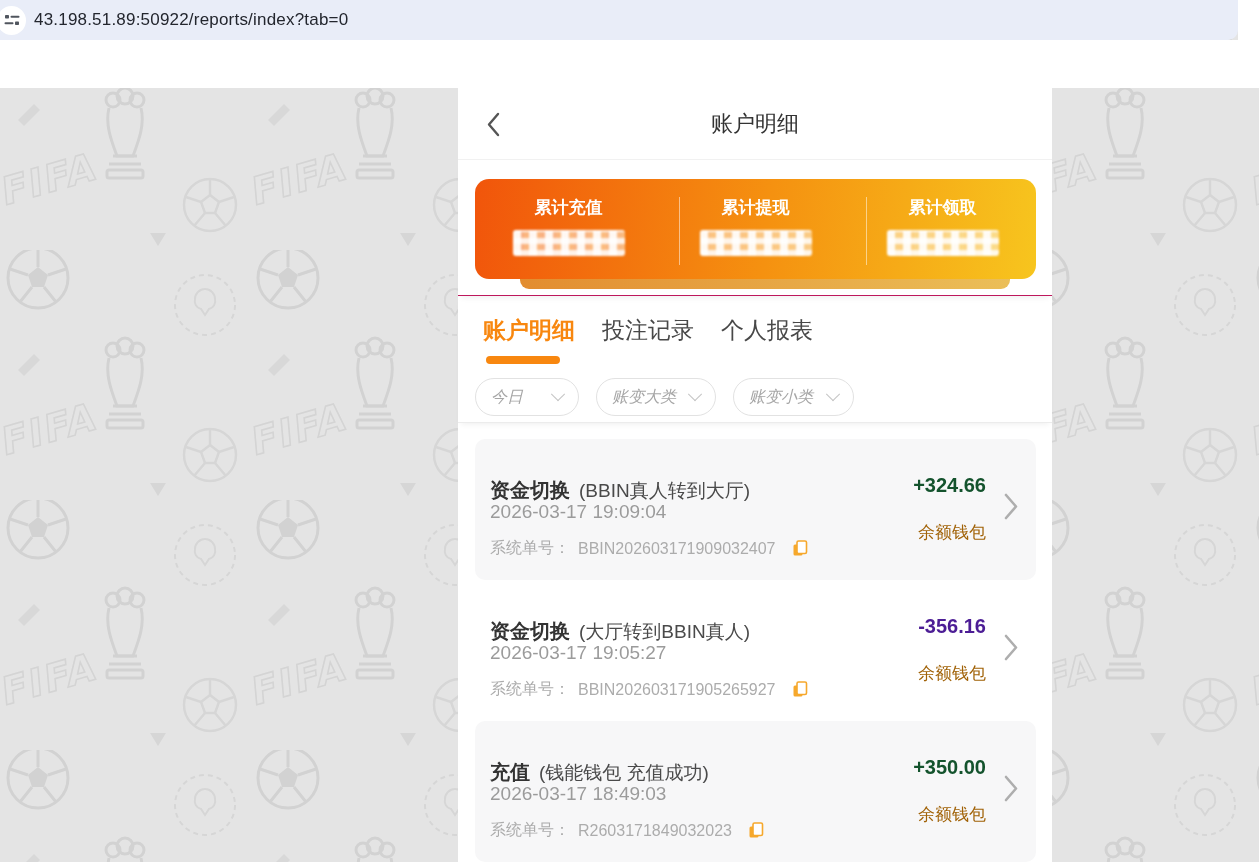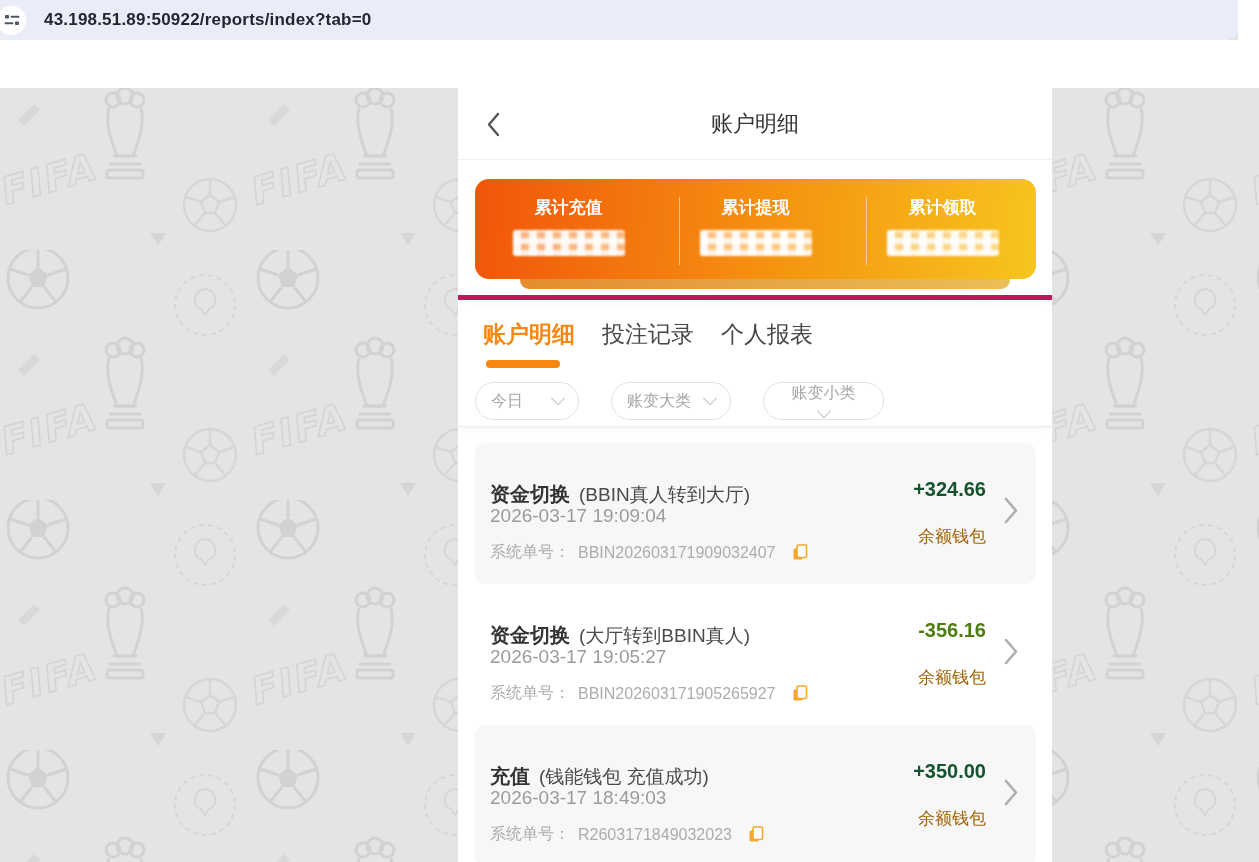--- a/index.html
+++ b/index.html
@@ -7,30 +7,30 @@
           font-family:"Liberation Sans","DejaVu Sans",sans-serif;}
   svg.bgpat{position:absolute;left:0;top:0;}
 
   
   .white-band{position:absolute;left:0;top:40px;width:100%;height:48px;background:#fff;}
   .topbar{position:absolute;left:0;top:0;width:1238px;height:40px;background:#e9edf8;
           display:flex;align-items:center;border-radius:0 0 10px 0;}
   .topbar-notch{position:absolute;left:1238px;top:0;width:21px;height:40px;background:#fff;}
   .topbar-icon{width:29px;height:29px;border-radius:50%;background:#fff;margin-left:-3px;
                display:flex;align-items:center;justify-content:center;}
-  .topbar-url{margin-left:18px;font-size:17px;color:#23262e;letter-spacing:.2px;font-weight:bold;}
+  .topbar-url{margin-left:8px;font-size:17px;color:#23262e;letter-spacing:.2px;}
 
   
   .app{position:absolute;left:458px;top:88px;width:594px;height:774px;background:#fff;}
   .app-header{position:relative;height:71px;border-bottom:1px solid #f1f1f1;}
   .back{position:absolute;left:28px;top:24px;cursor:pointer;}
   .app-title{text-align:center;line-height:71px;font-size:22px;color:#333;}
 
   
-  .summary{position:relative;height:135px;border-bottom:5px solid #be185d;
+  .summary{position:relative;height:135px;border-bottom:1px solid #be185d;
            box-shadow:0 5px 6px -3px rgba(0,0,0,.06);}
   .scard{position:absolute;left:17px;top:19px;width:561px;height:100px;border-radius:14px;
          background:linear-gradient(96deg,#f1550b 0%,#f59110 52%,#f7c51e 100%);display:flex;}
   .scol{flex:1;display:flex;flex-direction:column;align-items:center;}
   .scol-label{margin-top:17px;font-size:17px;font-weight:bold;color:#fff;}
   .mosaic{margin-top:11px;width:112px;height:26px;border-radius:3px;filter:blur(1.2px);
     background-image:
       repeating-linear-gradient(90deg, rgba(255,255,255,.9) 0 8px, rgba(255,255,255,0) 8px 16px),
       repeating-linear-gradient(0deg, rgba(255,255,255,.85) 0 6px, rgba(255,240,214,.2) 6px 12px),
       repeating-linear-gradient(90deg, rgba(255,225,180,.55) 0 5px, rgba(255,255,255,.4) 5px 11px);}
@@ -41,40 +41,40 @@
         box-shadow:0 8px 10px -5px rgba(170,110,30,.3);}
 
   
   .tabsec{position:relative;height:126px;border-bottom:1px solid #ececec;
           box-shadow:0 4px 6px -3px rgba(0,0,0,.07);}
   .tabs{position:absolute;left:25px;top:19px;display:flex;gap:27px;font-size:23px;color:#484848;}
   .tab{position:relative;cursor:pointer;}
   .tab.active{color:#f8870f;font-weight:bold;}
   .tab-underline{position:absolute;left:3px;top:41px;width:74px;height:8px;border-radius:4.5px;
                  background:#f8870f;}
-  .filters{position:absolute;left:17px;top:82px;display:flex;gap:32px;}
+  .filters{position:absolute;left:17px;top:82px;display:flex;gap:17px;font-style:italic;}
   .pill{height:38px;border:1px solid #e2e2e2;border-radius:20px;display:flex;align-items:center;
         justify-content:space-between;padding:0 15px;color:#a6a6a6;font-size:16px;
         box-sizing:border-box;cursor:pointer;background:#fff;}
-  .pill:nth-child(1){width:104px;} .pill:nth-child(2){width:120px;} .pill:nth-child(3){width:121px;flex-direction:column;}
+  .pill:nth-child(1){width:104px;} .pill:nth-child(2){width:120px;} .pill:nth-child(3){width:121px;}
   .chev-down{width:9px;height:9px;border-right:1.8px solid #c4c4c4;border-bottom:1.8px solid #c4c4c4;
              transform:rotate(45deg) translate(-2px,-2px);}
 
   
   .list{margin-top:16px;}
   .row{position:relative;height:141px;margin:0 16px 0 17px;border-radius:10px;cursor:pointer;}
   .row.alt{background:#f7f7f8;}
   .t-title{position:absolute;left:15px;top:19px;display:flex;align-items:baseline;gap:9px;white-space:nowrap;}
   .t-type{font-size:20px;font-weight:bold;color:#333;margin-top:19px;}
   .t-detail{font-size:19px;color:#4a4a4a;}
   .t-date{position:absolute;left:15px;top:62px;font-size:19px;color:#9b9b9b;}
   .t-order{position:absolute;left:15px;top:99px;display:flex;align-items:center;font-size:16px;color:#acacac;gap:8px;}
   .copy{margin-left:8px;cursor:pointer;display:flex;}
   .t-amt{position:absolute;right:50px;top:35px;font-size:20px;font-weight:600;}
-  .t-amt.pos{color:#14532d;margin-left:28px;} .t-amt.neg{color:#4d7c0f;}
+  .t-amt.pos{color:#14532d;margin-left:28px;} .t-amt.neg{color:#4c1d95;}
   .t-wallet{position:absolute;right:50px;top:82px;font-size:17px;color:#a16207;}
   .t-chev{position:absolute;right:18px;top:54px;cursor:pointer;}
 </style>
 </head>
 <body>
 
 <div class="screen">
 
   <svg class="bgpat" width="1259" height="862">
     <defs>

